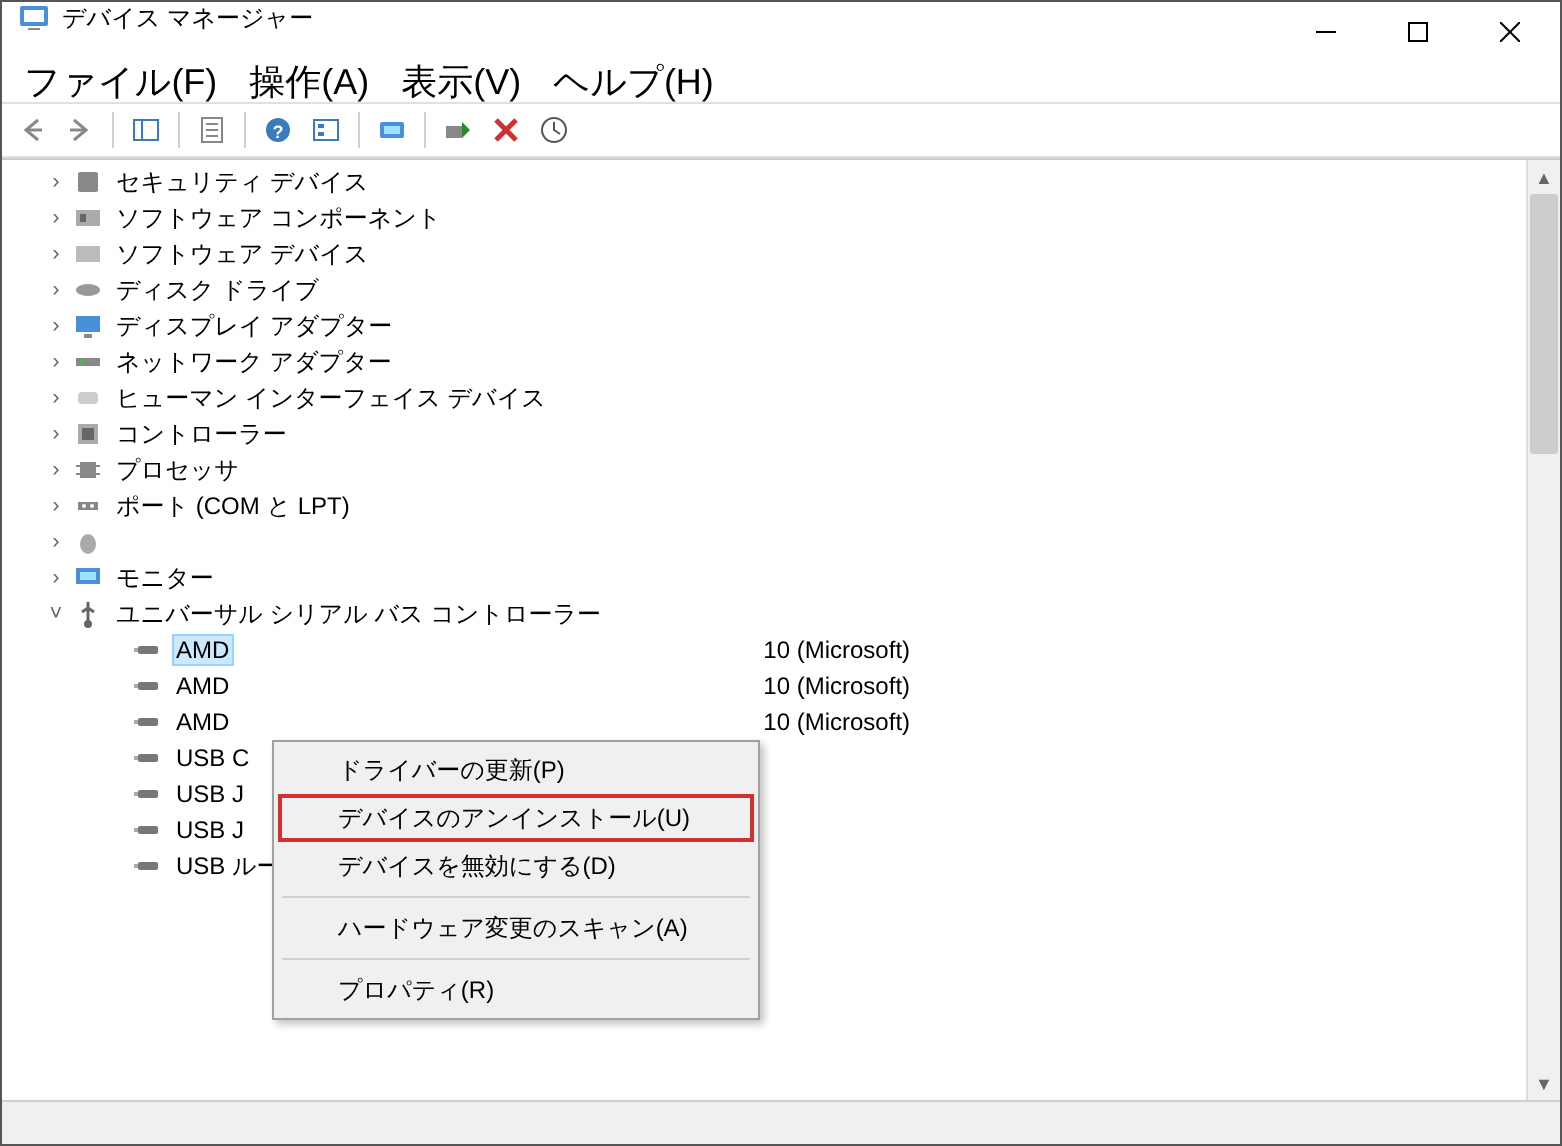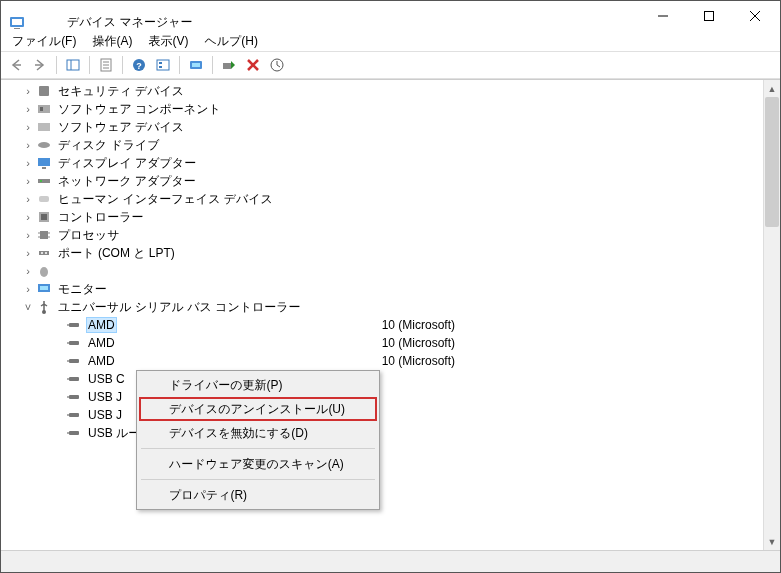--- a/index.html
+++ b/index.html
@@ -1,25 +1,25 @@
 <!DOCTYPE html>
 <html><head>
 <meta charset="utf-8">
 <style>
 * { box-sizing: border-box; margin: 0; padding: 0; }
 body { font-family: "Yu Gothic UI", "Meiryo", sans-serif; font-size: 12px; background: #fff; }
 .window { width: 781px; height: 573px; border: 1px solid #555; display: flex; flex-direction: column; background: #fff; }
-.titlebar { height: 30px; display: flex; align-items: flex-end; padding: 0 2px 0 8px; background: #fff; gap: 36px; }
+.titlebar { height: 30px; display: flex; align-items: flex-start; padding: 0 2px 0 8px; background: #fff; }
 .titlebar-icon { width: 16px; height: 16px; margin-right: 6px; display:flex;align-items:center;justify-content:center;}
 .titlebar-title { flex: 1; font-size: 12px; }
 .win-controls { display: flex; }
 .win-btn { width: 46px; height: 30px; display: flex; align-items: center; justify-content: center; font-size: 14px; cursor: default; }
 .win-btn.close { font-size: 16px; }
 .menubar { height: 20px; display: flex; align-items: center; padding: 0 4px; gap: 2px; background:#fff;}
-.menu-item { padding: 1px 7px; font-size: 12px; cursor: default; }
+.menu-item { padding: 1px 7px; font-size: 18px; cursor: default; }
 .toolbar { height: 28px; border-top: 1px solid #e0e0e0; border-bottom: 1px solid #e0e0e0; display: flex; align-items: center; padding: 0 4px; gap: 2px; background:#fff;}
 .tb-btn { width: 22px; height: 22px; display: flex; align-items: center; justify-content: center; cursor: default; }
 .tb-sep { width: 1px; height: 18px; background: #d0d0d0; margin: 0 3px; }
 .content { flex: 1; display: flex; border-top: 1px solid #ccc; position: relative; overflow: hidden; }
 .tree-wrap { flex: 1; overflow: auto; padding: 2px 0 2px 2px; position:relative;}
 .tree { list-style: none; }
 .node { display: flex; align-items: center; height: 18px; padding-left: 18px; white-space: nowrap; cursor: default; position:relative;}
 .node .tw { width: 14px; height: 14px; display: inline-flex; align-items:center; justify-content:center; margin-right: 1px; font-size:11px; color:#666;}
 .node .ico { width: 16px; height: 16px; margin-right: 4px; display:inline-flex; align-items:center; justify-content:center;}
 .node.lvl2 { padding-left: 48px; }

